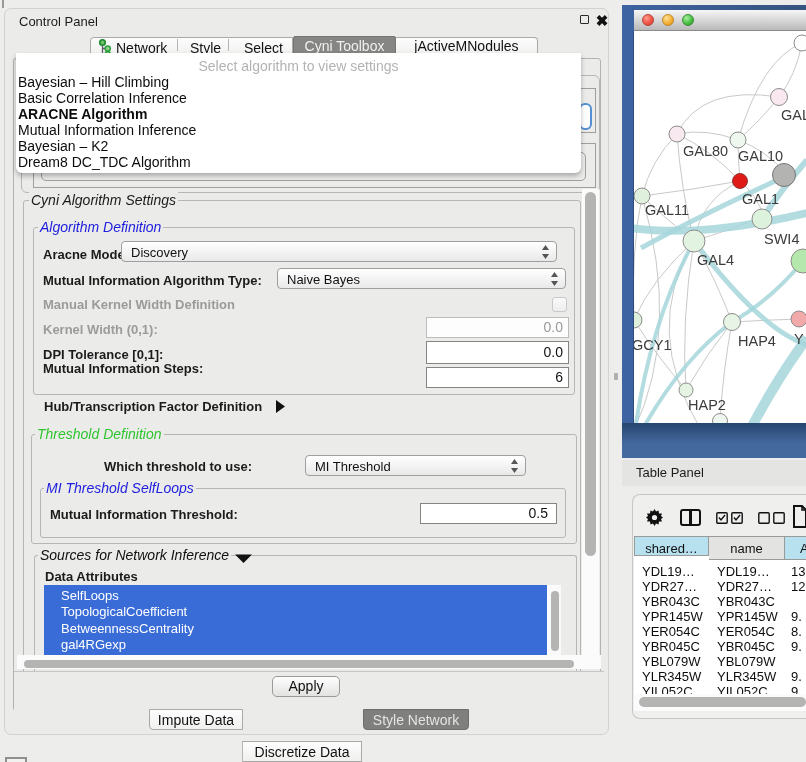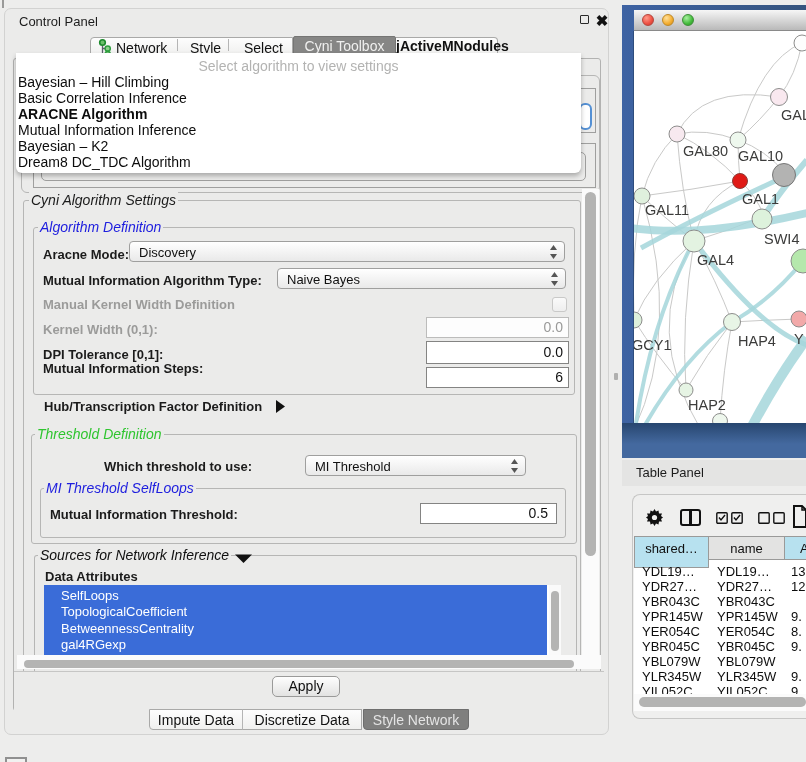--- a/index.html
+++ b/index.html
@@ -9,21 +9,21 @@
 
 #cpwin{left:4px;top:8px;width:605px;height:727px;background:#ebebea;border:1px solid #d2d2d1;border-radius:7px;box-sizing:border-box;padding-left:28px;}
 #cptitle{left:14px;top:5px;font-size:13px;color:#1c1c1c;}
 .winbtn-sq{left:575px;top:6px;width:7px;height:7px;border:1.5px solid #2a2a2a;border-radius:1px;}
 .winbtn-x{left:588px;top:0px;width:18px;height:23px;font-size:15px;font-weight:bold;color:#111;text-align:center;line-height:23px;}
 
 
 #tabrow-left{left:85px;top:28px;width:203px;height:17px;background:linear-gradient(#fdfdfd,#f1f1f0);border:1px solid #a9a9a8;border-radius:4px 0 0 0;box-sizing:border-box;}
 .tsep{top:30px;width:1px;height:12px;background:#b5b5b5;}
 #tab-cyni{left:288px;top:27px;width:103px;height:18px;background:#868685;border:1px solid #757574;border-radius:2px 2px 0 0;box-sizing:border-box;font-size:14px;color:#f0f0ef;text-align:center;line-height:19px;}
-#tab-jactive{left:391px;top:28px;width:102px;height:17px;background:linear-gradient(#fdfdfd,#f1f1f0);border:1px solid #a9a9a8;border-left:none;border-radius:0 4px 0 0;box-sizing:border-box;font-size:14px;color:#111;text-align:center;line-height:17px;font-weight:bold;}
+#tab-jactive{left:391px;top:28px;width:142px;height:17px;background:linear-gradient(#fdfdfd,#f1f1f0);border:1px solid #a9a9a8;border-left:none;border-radius:0 4px 0 0;box-sizing:border-box;font-size:14px;color:#111;text-align:center;line-height:17px;}
 
 #pane{left:8px;top:49px;width:588px;height:653px;border:1px solid #b2b2b1;border-radius:3px;background:#ebebea;box-sizing:border-box;}
 
 
 .vsb-track{background:#fbfbfb;}
 .sb-thumb{background:#b4b4b3;border-radius:6px;}
 
 .grp{border:1px solid #b6b6b5;border-radius:3px;}
 .grplabel{font-size:14px;background:#ebebea;padding:0 2px;font-style:italic;}
 .lbl{font-size:13px;font-weight:bold;color:#1b1b1b;white-space:nowrap;}
@@ -87,21 +87,21 @@
 
     <div id="scrollarea" class="abs" style="left:8px;top:180px;width:592px;height:482px;overflow:hidden;">
 
       <div class="abs grp" style="left:10px;top:11px;width:556px;height:500px;"></div>
       <div class="abs grplabel" style="left:16px;top:3px;color:#1b1b1b;">Cyni Algorithm Settings</div>
 
       <div class="abs grp" style="left:20px;top:38px;width:540px;height:166px;"></div>
       <div class="abs grplabel" style="left:25px;top:30px;color:#1d1dde;">Algorithm Definition</div>
 
       <div class="abs lbl" style="left:30px;top:58px;">Aracne Mode:</div>
-      <div class="abs combo" style="left:116px;top:52px;width:436px;height:21px;">
+      <div class="abs combo" style="left:108px;top:52px;width:436px;height:21px;">
         <div class="ctext">Discovery</div>
         <svg class="arrows" viewBox="0 0 9 14">
             <path d="M4.5 0 L8 5 L1 5 Z" fill="#555"></path>
             <path d="M4.5 14 L8 9 L1 9 Z" fill="#555"></path>
           </svg>
       </div>
 
       <div class="abs lbl" style="left:30px;top:84px;">Mutual Information Algorithm Type:</div>
       <div class="abs lbl lbl-dis" style="left:30px;top:108px;">Manual Kernel Width Definition</div>
 
@@ -166,21 +166,21 @@
       <div class="abs sb-thumb" style="left:11px;top:471px;width:550px;height:8px;"></div>
     </div>
 
     <div class="abs vsb-track" style="left:577px;top:180px;width:17px;height:480px;"></div>
     <div class="abs sb-thumb" style="left:580px;top:183px;width:11px;height:364px;"></div>
 
     <div class="abs" style="left:9px;top:662px;width:590px;height:47px;background:#ebebea;border-top:1px solid #c6c6c5;"></div>
     <div class="abs" style="left:267px;top:667px;width:66px;height:19px;border:1px solid #9a9a99;border-radius:5px;background:linear-gradient(#fefefe,#e2e2e1);font-size:14px;color:#111;text-align:center;line-height:18px;">Apply</div>
 
     <div class="abs btab" style="left:144px;width:94px;border-radius:0 0 0 4px;">Impute Data</div>
-    <div class="abs btab" style="left:237px;width:120px;border-left:1px solid #b5b5b5;">Discretize Data</div>
+    <div class="abs btab" style="left:237px;width:120px;border-left:1px solid #b5b5b5;margin-top:32px;">Discretize Data</div>
     <div class="abs btab" style="left:358px;width:106px;background:#7f7f7e;border:1px solid #6e6e6e;color:#e4e4e4;border-radius:0 0 4px 4px;">Style Network</div>
 
     <div id="overlay" class="abs">
       <div class="ptitle">Select algorithm to view settings</div>
       <div class="item" style="top:21px;">Bayesian – Hill Climbing</div>
       <div class="item" style="top:37px;">Basic Correlation Inference</div>
       <div class="item" style="top:53px;font-weight:bold;">ARACNE Algorithm</div>
       <div class="item" style="top:69px;">Mutual Information Inference</div>
       <div class="item" style="top:85px;">Bayesian – K2</div>
       <div class="item" style="top:101px;">Dream8 DC_TDC Algorithm</div>
@@ -291,21 +291,21 @@
   <svg class="abs" style="left:758px;top:512px;" width="28" height="12" viewBox="0 0 28 12">
     <rect x="0.8" y="0.8" width="10.4" height="10.4" fill="none" stroke="#111" stroke-width="1.4" rx="1"></rect>
     <rect x="15.8" y="0.8" width="10.4" height="10.4" fill="none" stroke="#111" stroke-width="1.4" rx="1"></rect>
   </svg>
   <svg class="abs" style="left:793px;top:505px;" width="13" height="23" viewBox="0 0 13 23">
     <path d="M1 1 L9 1 L13 5 L13 22 L1 22 Z" fill="none" stroke="#111" stroke-width="2"></path>
     <path d="M9 1 L9 5 L13 5" fill="none" stroke="#111" stroke-width="1.5"></path>
   </svg>
 
   <div class="abs" style="left:634px;top:536px;width:172px;height:160px;background:#fff;overflow:hidden;">
-    <div class="abs" style="left:0;top:0;width:75px;height:32px;background:#b7e1ef;border:1px solid #9a9a99;box-sizing:border-box;text-align:center;font-size:13px;line-height:23px;color:#111;">shared…</div>
+    <div class="abs" style="left:0;top:0;width:75px;height:20px;background:#b7e1ef;border:1px solid #9a9a99;box-sizing:border-box;text-align:center;font-size:13px;line-height:23px;color:#111;">shared…</div>
     <div class="abs" style="left:75px;top:0;width:76px;height:24px;background:#e3e3e2;border:1px solid #9a9a99;border-left:none;box-sizing:border-box;text-align:center;font-size:13px;line-height:23px;color:#111;">name</div>
     <div class="abs" style="left:151px;top:0;width:55px;height:24px;background:#b7e1ef;border:1px solid #9a9a99;border-left:none;box-sizing:border-box;font-size:13px;line-height:23px;color:#111;padding-left:15px;">A</div>
     <div class="abs" style="left:0;top:24px;font-size:13px;color:#0d0d0d;line-height:15px;">
       <div style="position:absolute;left:8px;top:4px;white-space:pre;">YDL19…<br>YDR27…<br>YBR043C<br>YPR145W<br>YER054C<br>YBR045C<br>YBL079W<br>YLR345W<br>YIL052C</div>
       <div style="position:absolute;left:83px;top:4px;white-space:pre;">YDL19…<br>YDR27…<br>YBR043C<br>YPR145W<br>YER054C<br>YBR045C<br>YBL079W<br>YLR345W<br>YIL052C</div>
       <div style="position:absolute;left:157px;top:4px;white-space:pre;">13<br>12<br>&nbsp;<br>9.<br>8.<br>9.<br>&nbsp;<br>9.<br>9.</div>
     </div>
   </div>
   <div class="abs" style="left:634px;top:694px;width:172px;height:17px;background:#fbfbfb;"></div>
   <div class="abs sb-thumb" style="left:639px;top:697px;width:167px;height:10px;"></div>

